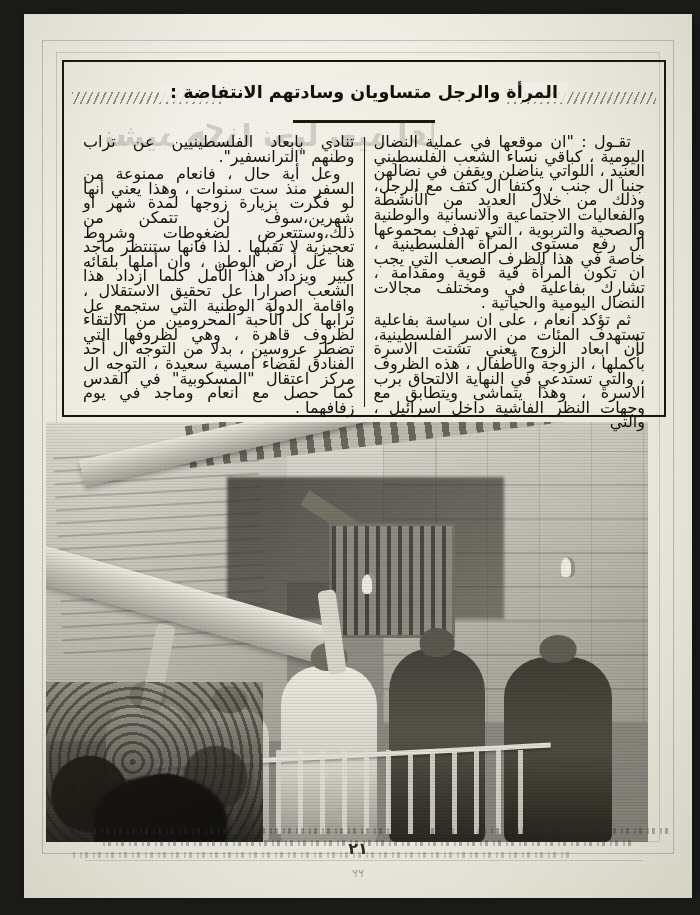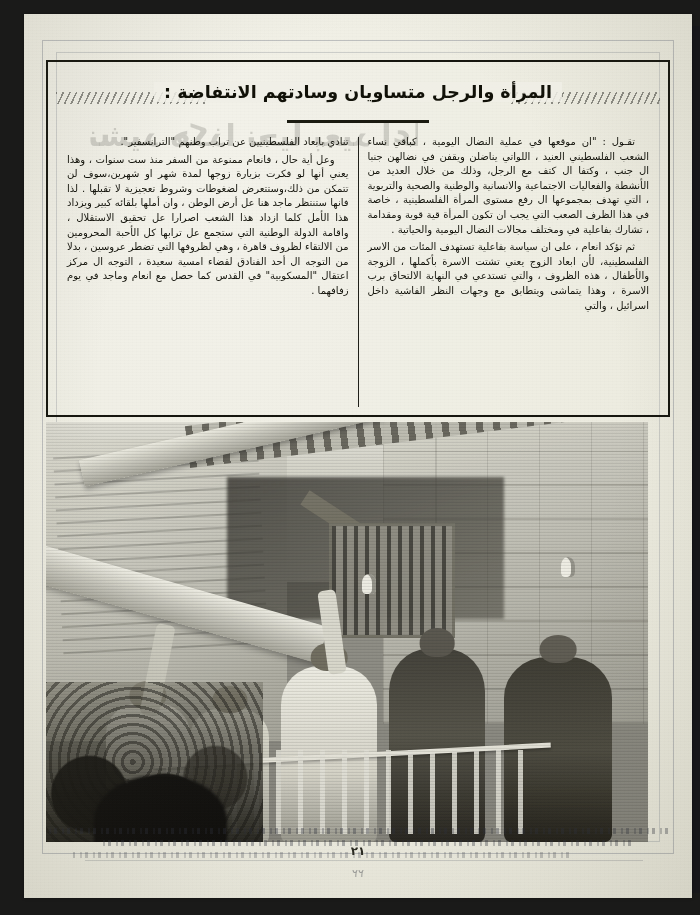--- a/index.html
+++ b/index.html
@@ -74,27 +74,26 @@
     position: absolute;
     border: 1px solid rgba(120,125,135,.42);
     pointer-events: none;
   }
   .gf1 { left: 18px; top: 26px; right: 18px; bottom: 44px; }
   .gf2 { left: 32px; top: 38px; right: 32px; bottom: 56px; border-color: rgba(120,125,135,.3); }
 
   
   .content-box {
     position: absolute;
-    left: 22px;
+    left: 38px;
     top: 46px;
     width: 600px;
     height: 353px;
     border: 2px solid #16160f;
     background: rgba(255,255,255,.06);
-    padding-left: 20px;
   }
 
   
   .bleed-headline {
     position: absolute;
     left: 40px;
     top: 56px;
     width: 330px;
     height: 46px;
     transform: scaleX(-1);
@@ -160,21 +159,21 @@
     bottom: 6px;
     display: flex;
     flex-direction: row;
     direction: rtl;
   }
   .col {
     flex: 1 1 0;
     padding: 0 9px;
     direction: rtl;
     text-align: justify;
-    font-size: 10px;
+    font-size: 16px;
     line-height: 14.6px;
     color: #14140c;
     font-family: "DejaVu Sans", "Liberation Sans", sans-serif;
     letter-spacing: -0.1px;
     position: relative;
     z-index: 2;
   }
   .col p {
     margin: 0 0 3px 0;
     text-indent: 14px;
@@ -382,21 +381,21 @@
     top: 34px;
     border-top: 1px solid rgba(70,75,90,.55);
   }
 
   
   .page-number {
     position: absolute;
     left: 0; right: 0;
     bottom: 40px;
     text-align: center;
-    font-size: 12px;
+    font-size: 16px;
     font-weight: bold;
     color: #2b2b22;
     letter-spacing: 1px;
     text-shadow: 0 0 2px rgba(245,244,235,.9);
     z-index: 6;
   }
   .page-number-secondary {
     position: absolute;
     left: 0; right: 0;
     bottom: 18px;

